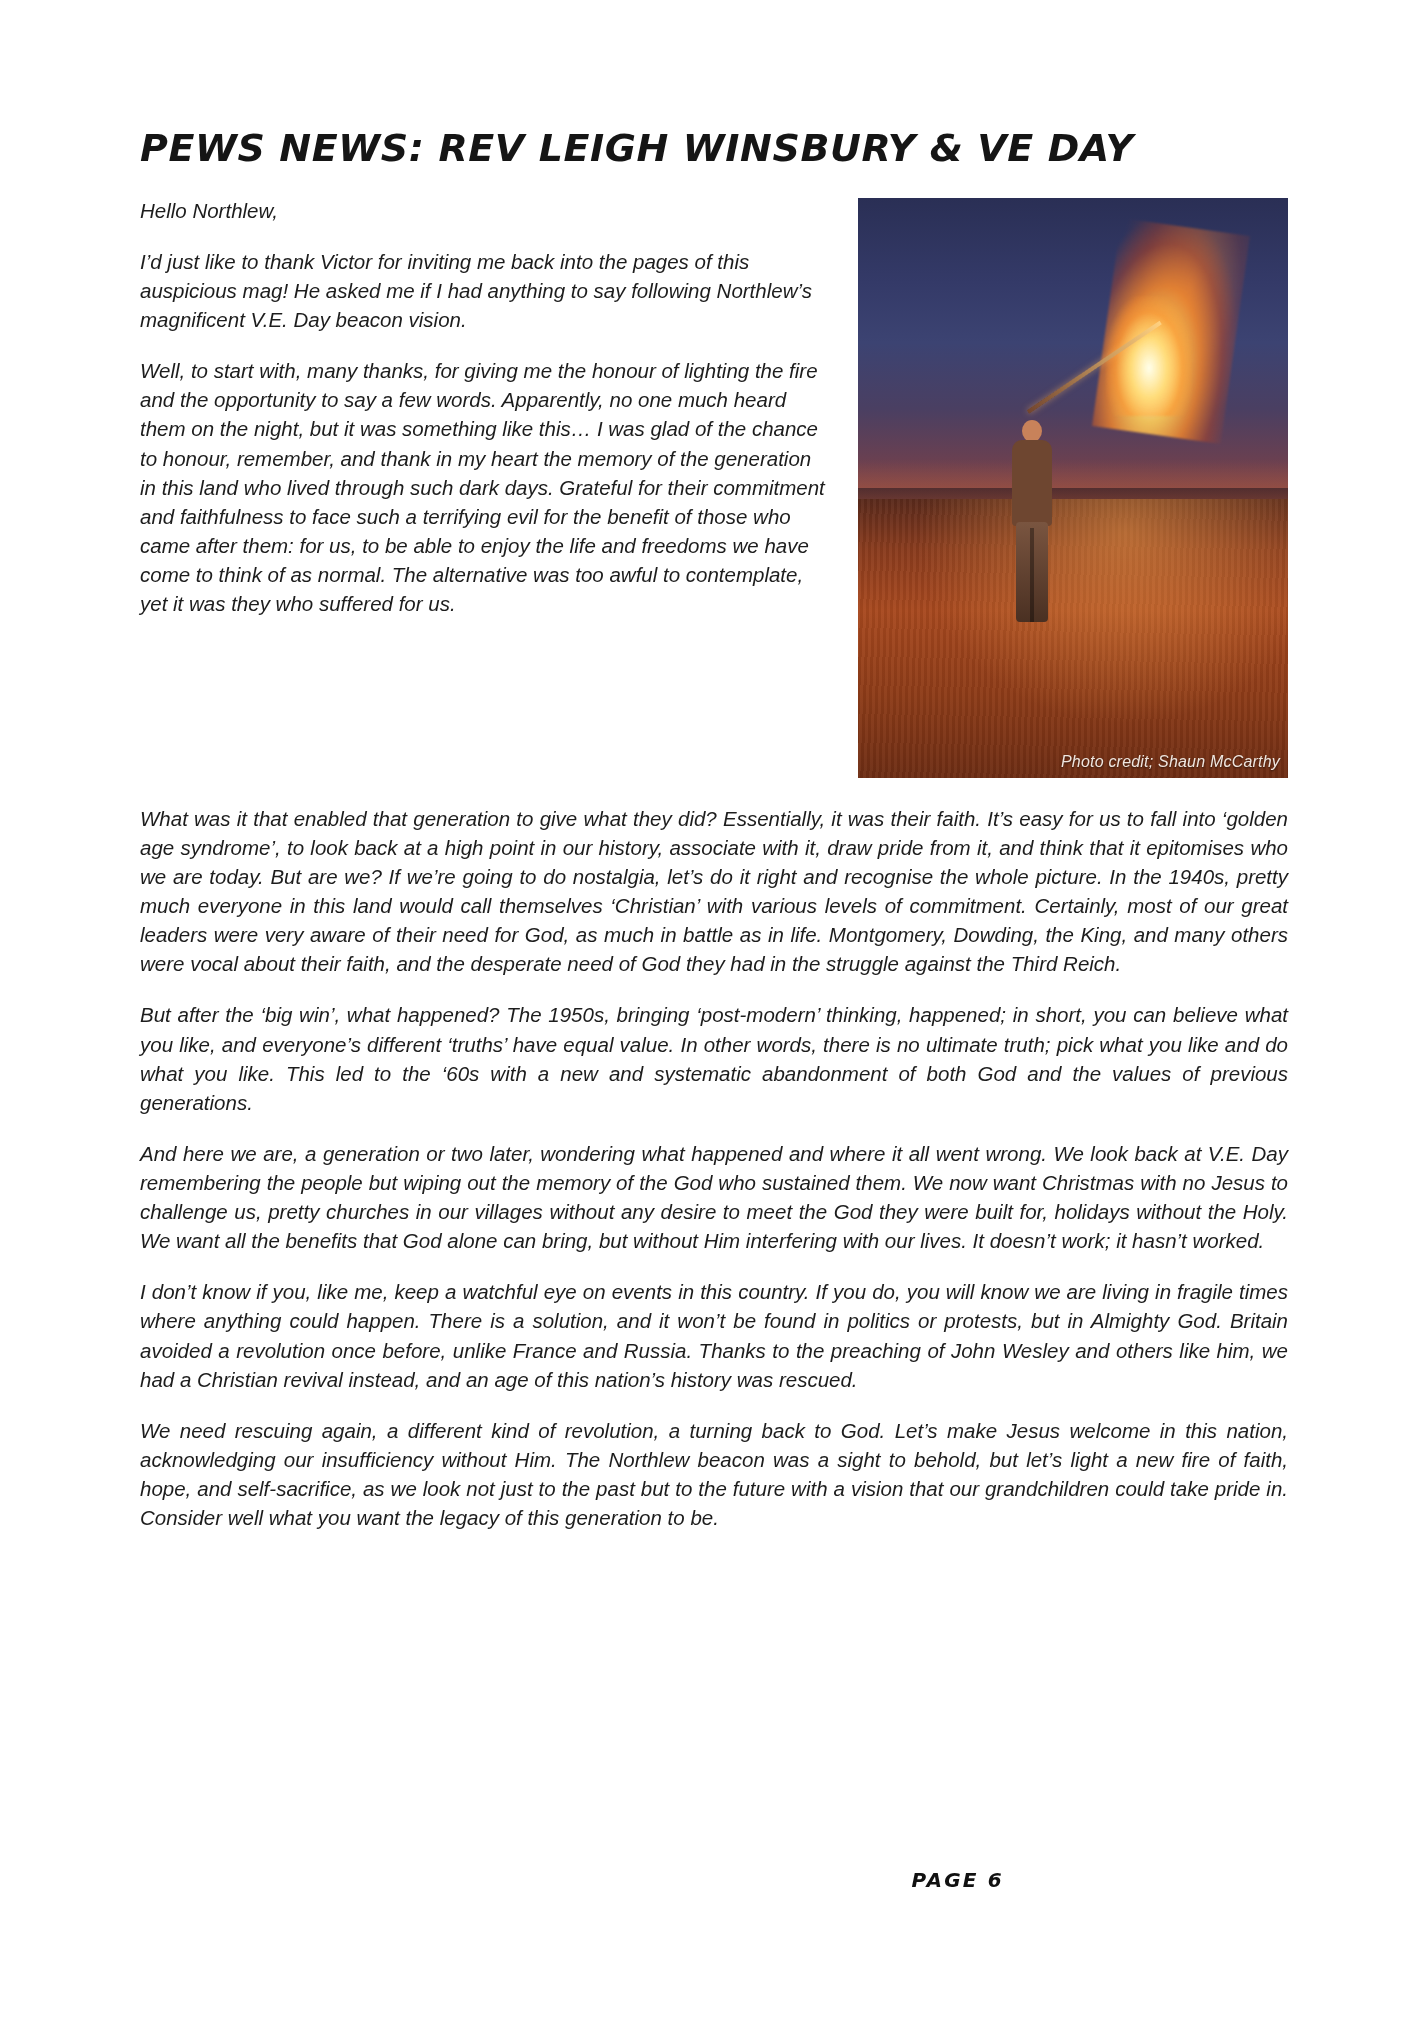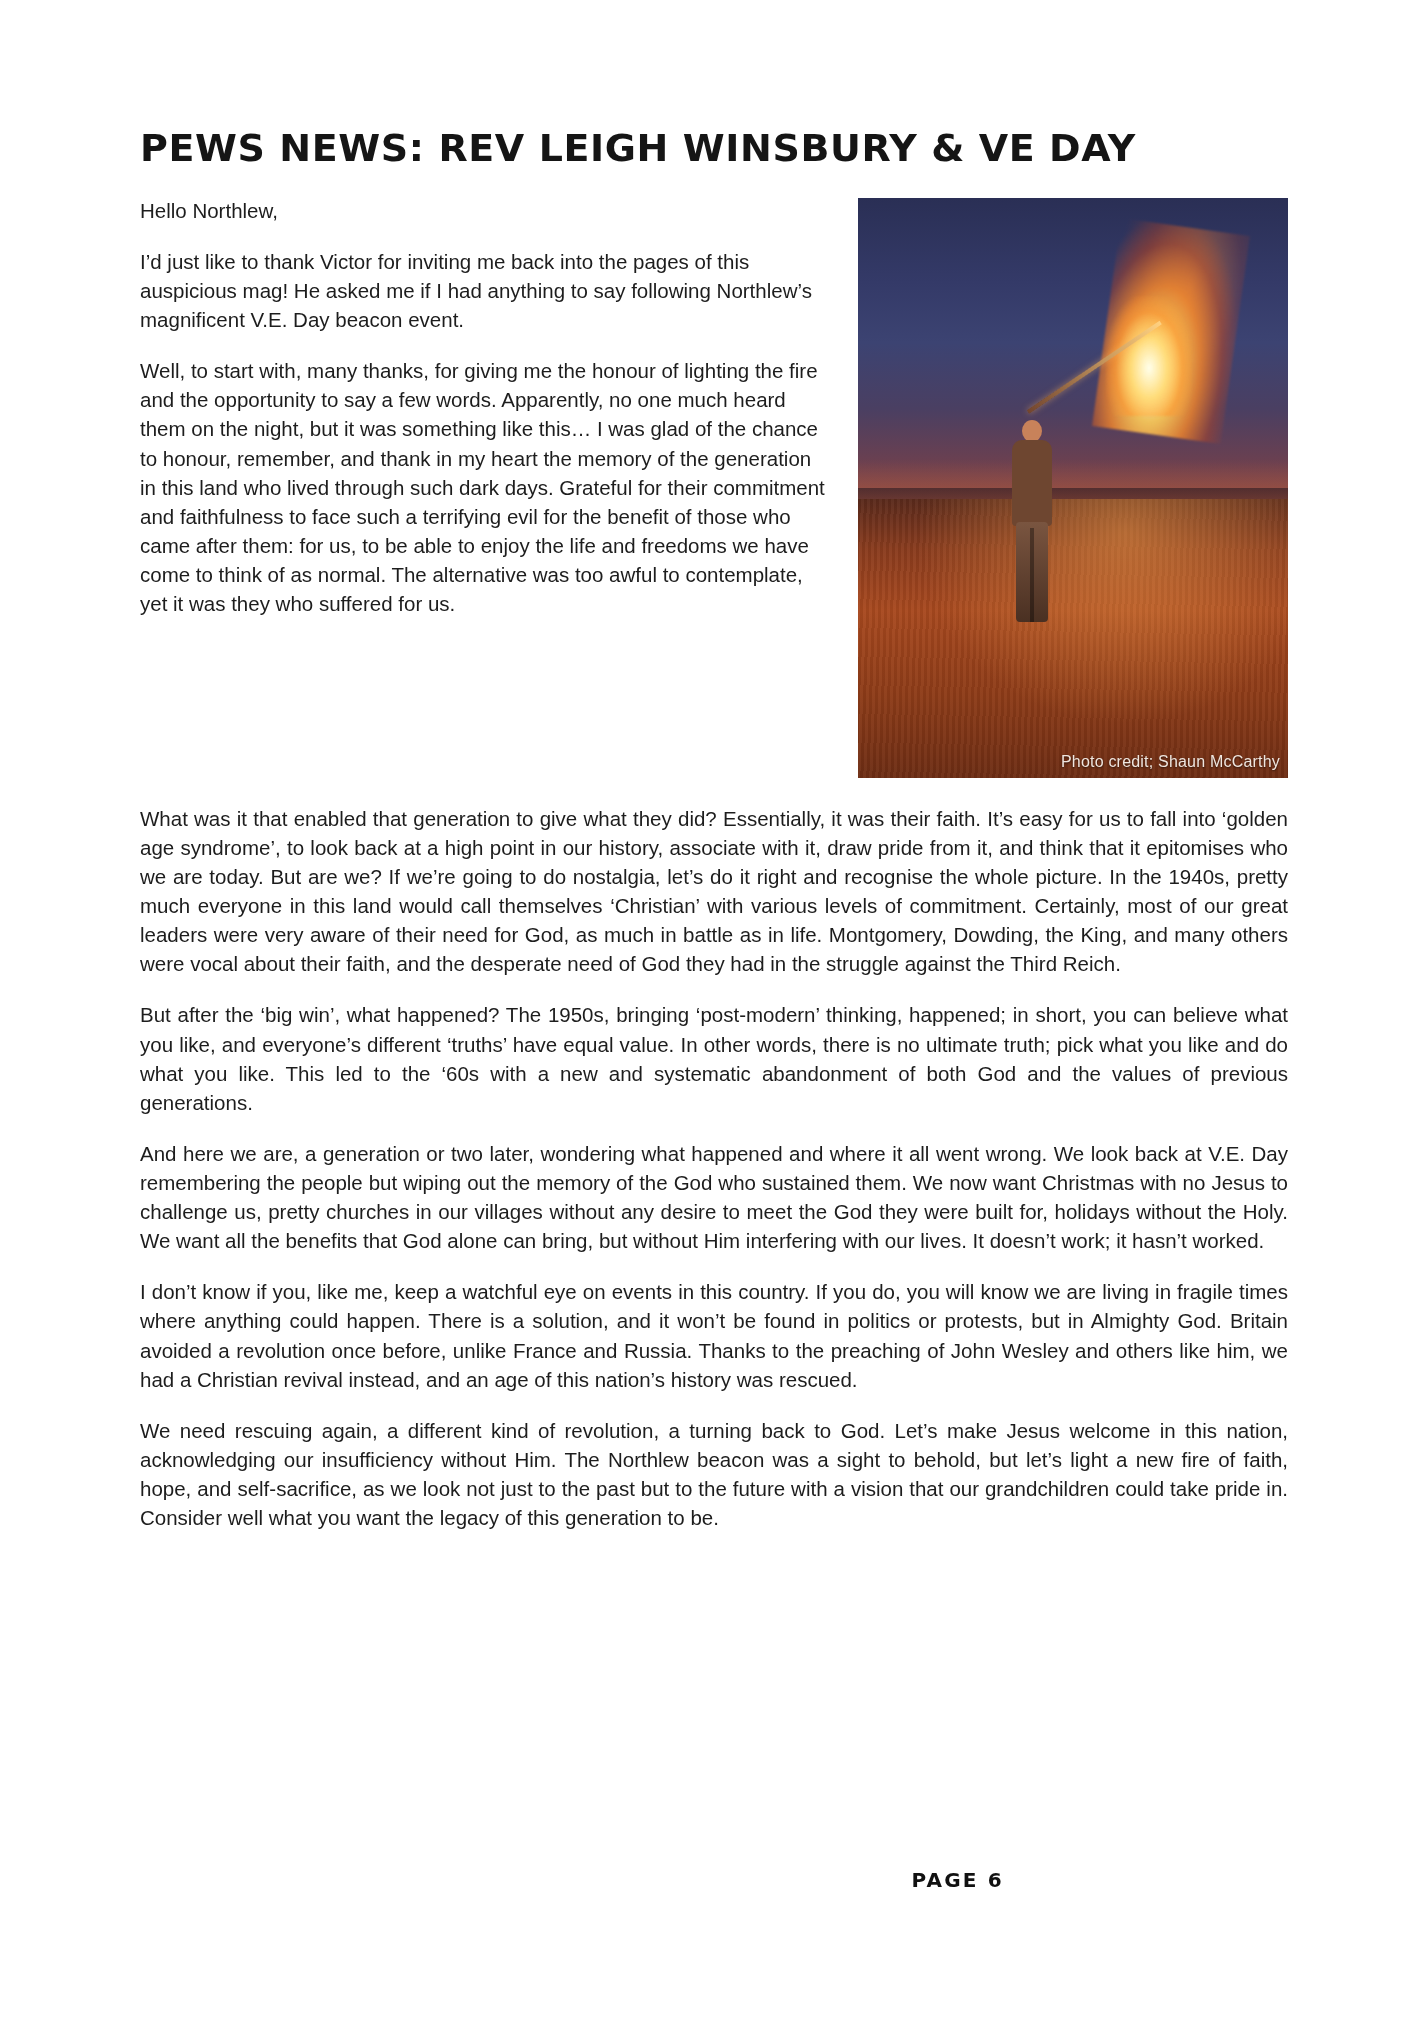--- a/index.html
+++ b/index.html
@@ -14,20 +14,21 @@
     color: #1a1a1a;
     position: relative;
     overflow: hidden;
   }
   .page {
     position: absolute;
     left: 0; top: 0;
     width: 1144px;
     height: 2028px;
     background: #ffffff;
+    font-style: italic;
   }
   .content {
     position: absolute;
     left: 140px;
     top: 128px;
     width: 1148px;
   }
   .title {
     font-size: 38px;
     font-weight: bold;
@@ -197,21 +198,21 @@
         <div class="figure-person">
           <div class="head"></div>
           <div class="body"></div>
           <div class="legs"></div>
         </div>
         <div class="photo-credit">Photo credit; Shaun McCarthy</div>
       </div>
     </div>
 
     <p class="body-text">Hello Northlew,</p>
-    <p class="body-text">I’d just like to thank Victor for inviting me back into the pages of this auspicious mag! He asked me if I had anything to say following Northlew’s magnificent V.E. Day beacon event.</p>
+    <p class="body-text">I’d just like to thank Victor for inviting me back into the pages of this auspicious mag! He asked me if I had anything to say following Northlew’s magnificent V.E. Day beacon vision.</p>
     <p class="body-text">Well, to start with, many thanks, for giving me the honour of lighting the fire and the opportunity to say a few words. Apparently, no one much heard them on the night, but it was something like this…  I was glad of the chance to honour, remember, and thank in my heart the memory of the generation in this land who lived through such dark days. Grateful for their commitment and faithfulness to face such a terrifying evil for the benefit of those who came after them: for us, to be able to enjoy the life and freedoms we have come to think of as normal. The alternative was too awful to contemplate, yet it was they who suffered for us.</p>
 
     <div class="clearer"></div>
 
     <p class="body-text justified">What was it that enabled that generation to give what they did? Essentially, it was their faith. It’s easy for us to fall into ‘golden age syndrome’, to look back at a high point in our history, associate with it, draw pride from it, and think that it epitomises who we are today. But are we? If we’re going to do nostalgia, let’s do it right and recognise the whole picture. In the 1940s, pretty much everyone in this land would call themselves ‘Christian’ with various levels of commitment. Certainly, most of our great leaders were very aware of their need for God, as much in battle as in life. Montgomery, Dowding, the King, and many others were vocal about their faith, and the desperate need of God they had in the struggle against the Third Reich.</p>
     <p class="body-text justified">But after the ‘big win’, what happened? The 1950s, bringing ‘post-modern’ thinking, happened; in short, you can believe what you like, and everyone’s different ‘truths’ have equal value. In other words, there is no ultimate truth; pick what you like and do what you like. This led to the ‘60s with a new and systematic abandonment of both God and the values of previous generations.</p>
     <p class="body-text justified">And here we are, a generation or two later, wondering what happened and where it all went wrong. We look back at V.E. Day remembering the people but wiping out the memory of the God who sustained them. We now want Christmas with no Jesus to challenge us, pretty churches in our villages without any desire to meet the God they were built for, holidays without the Holy. We want all the benefits that God alone can bring, but without Him interfering with our lives. It doesn’t work; it hasn’t worked.</p>
     <p class="body-text justified">I don’t know if you, like me, keep a watchful eye on events in this country. If you do, you will know we are living in fragile times where anything could happen. There is a solution, and it won’t be found in politics or protests, but in Almighty God. Britain avoided a revolution once before, unlike France and Russia. Thanks to the preaching of John Wesley and others like him, we had a Christian revival instead, and an age of this nation’s history was rescued.</p>
     <p class="body-text justified">We need rescuing again, a different kind of revolution, a turning back to God. Let’s make Jesus welcome in this nation, acknowledging our insufficiency without Him. The Northlew beacon was a sight to behold, but let’s light a new fire of faith, hope, and self-sacrifice, as we look not just to the past but to the future with a vision that our grandchildren could take pride in. Consider well what you want the legacy of this generation to be.</p>
 

